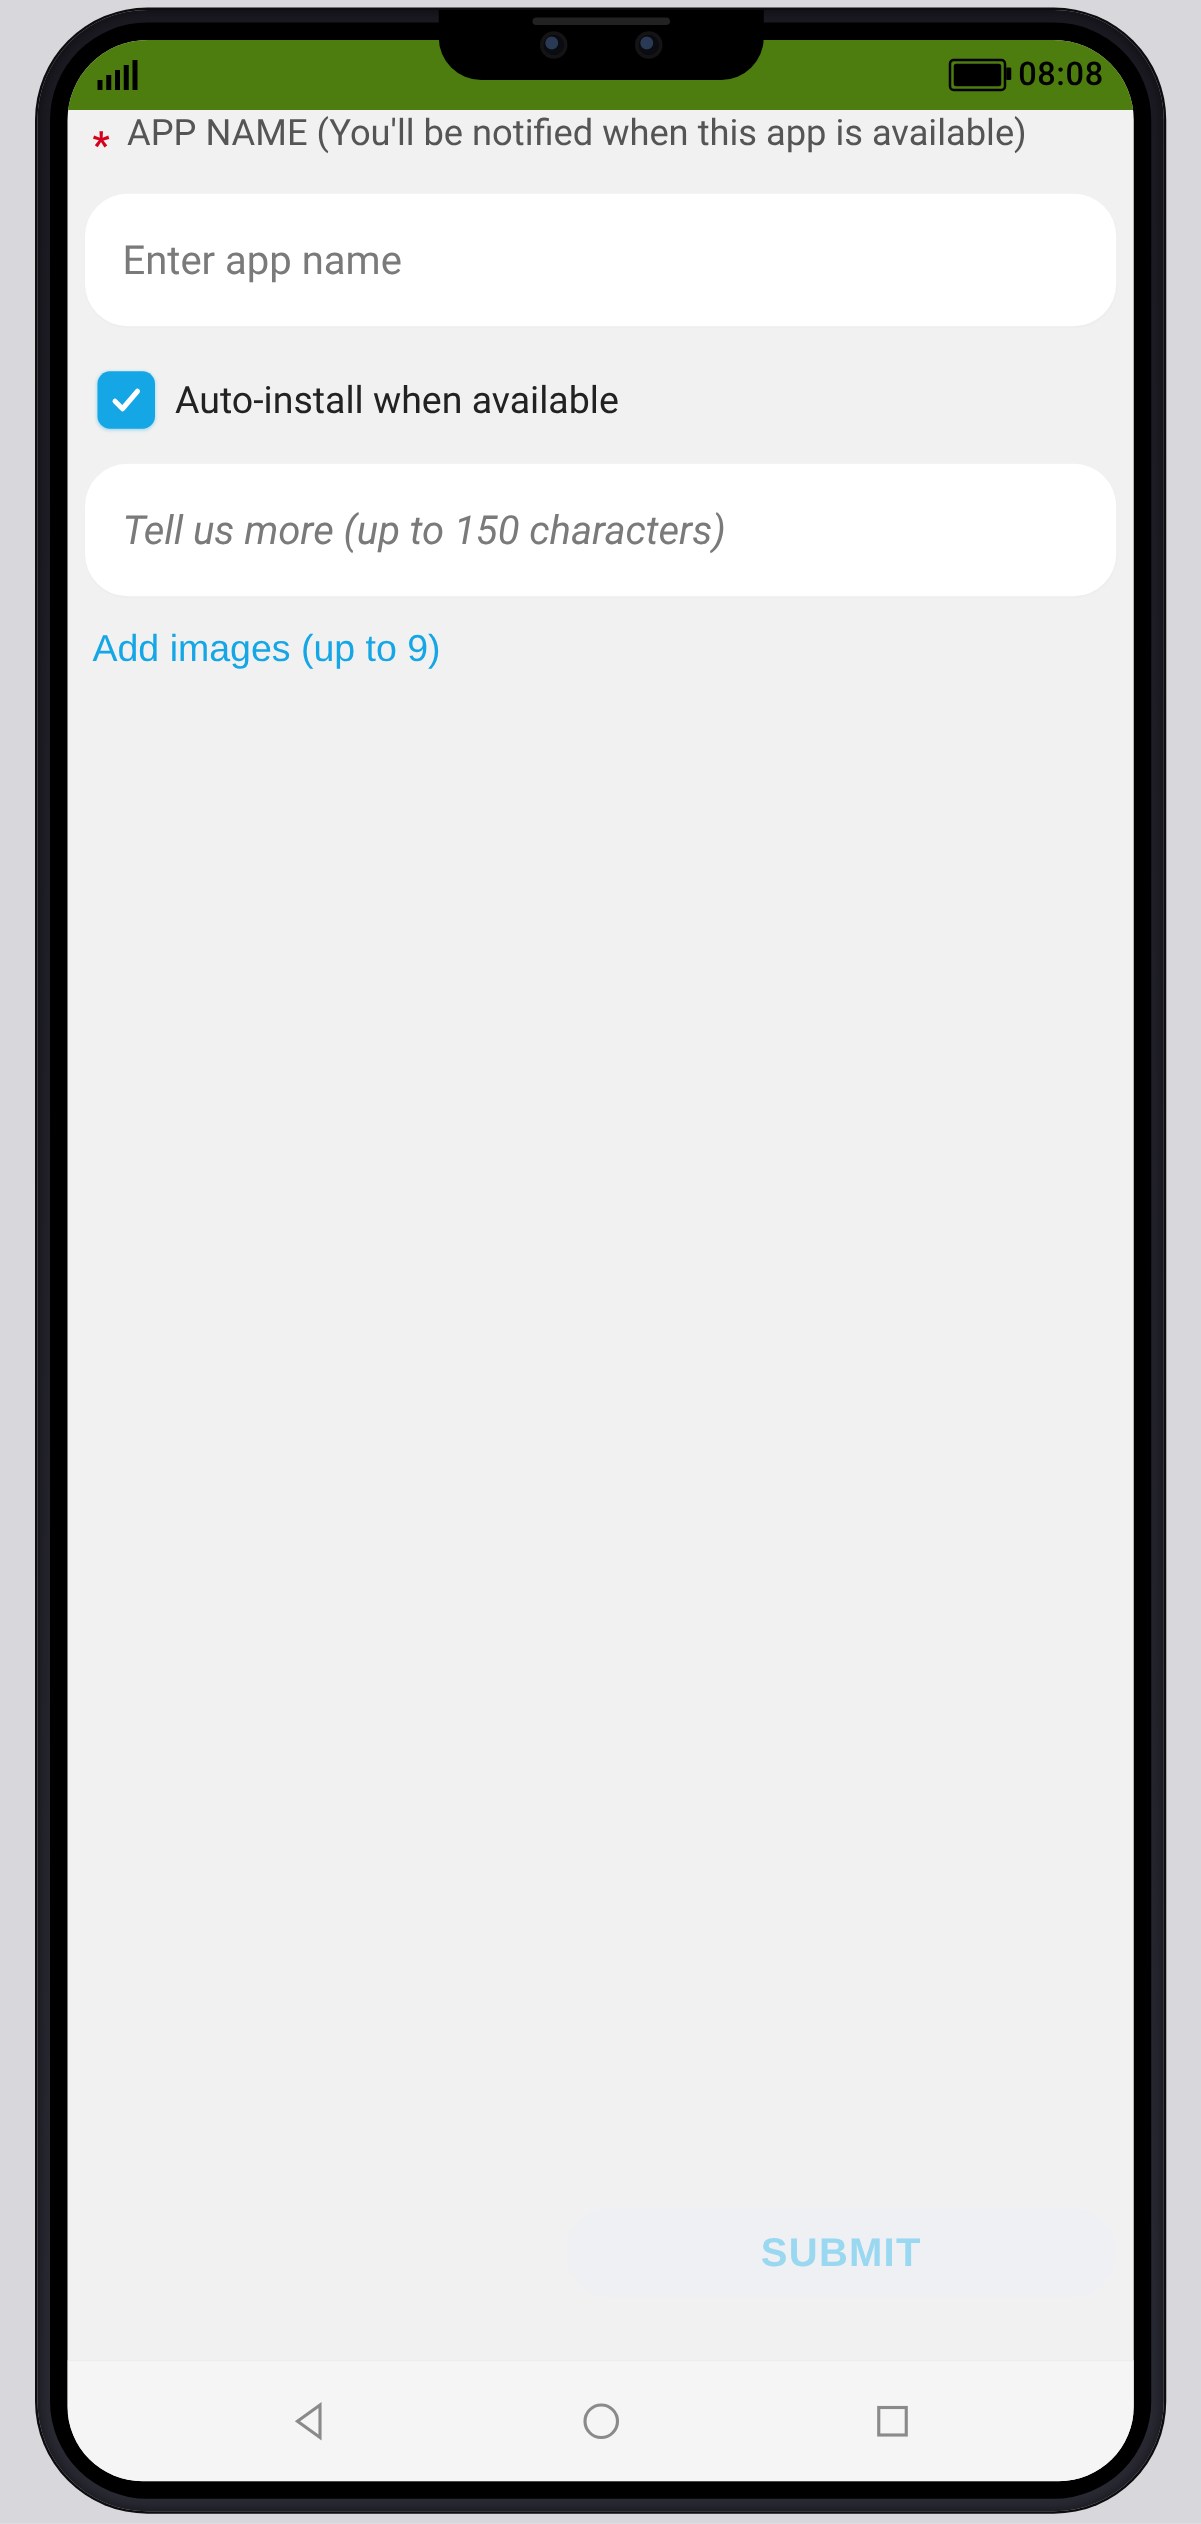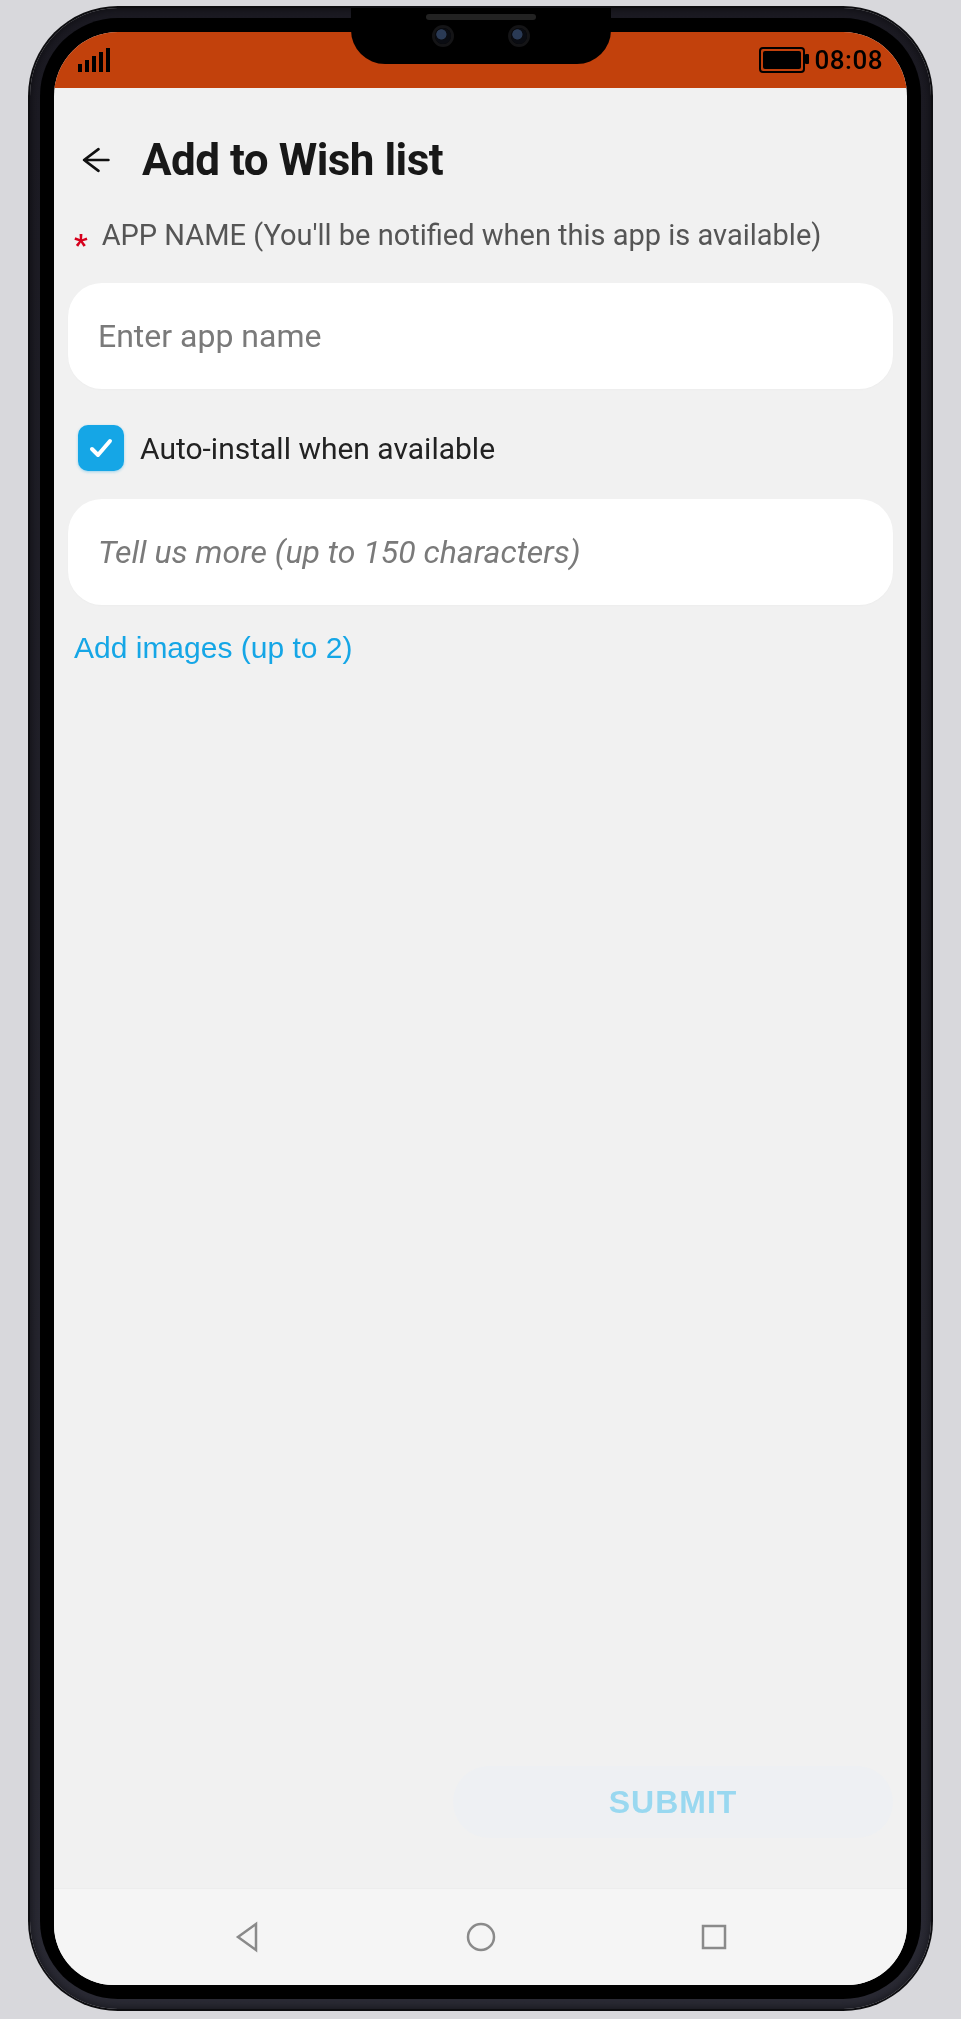--- a/index.html
+++ b/index.html
@@ -66,21 +66,21 @@
   }
 
   
   .status{
     height:56px;
     display:flex; align-items:center; justify-content:space-between;
     padding:0 24px;
     font-size:26px;
     color:#000;
     position:relative; z-index:2;
-    background:#c2410c;
+    background:#4d7c0f;
   }
   .signal{
     display:flex; align-items:flex-end; gap:3px; height:24px;
   }
   .signal span{display:block;width:4px;background:#000;}
   .signal span:nth-child(1){height:8px;}
   .signal span:nth-child(2){height:12px;}
   .signal span:nth-child(3){height:16px;}
   .signal span:nth-child(4){height:20px;}
   .signal span:nth-child(5){height:24px;}
@@ -199,28 +199,20 @@
       <div class="status-right">
         <div class="battery">
           <div class="fill"></div>
         </div>
         <div class="clock">08:08</div>
       </div>
     </div>
 
     <div class="content">
 
-      <div class="header">
-        <button class="back-btn">
-          <svg width="40" height="40" viewBox="0 0 40 40">
-            <path d="M25 8 L9 20 L25 32 M9 20 H36" stroke="#111" stroke-width="3" stroke-linecap="round" stroke-linejoin="round" fill="none"></path>
-          </svg>
-        </button>
-        <div class="title">Add to Wish list</div>
-      </div>
 
       <div class="section-label">
         <span class="req">*</span>
         <span>APP NAME (You'll be notified when this app is available)</span>
       </div>
 
       <div class="field">
         <input class="text-input" type="text" placeholder="Enter app name" style="">
       </div>
 
@@ -231,21 +223,21 @@
           </svg>
         </div>
         <div class="check-label">Auto-install when available</div>
       </div>
 
 
       <div class="field">
         <input class="text-input textarea" type="text" placeholder="Tell us more (up to 150 characters)" style="">
       </div>
 
-      <button class="add-images">Add images (up to 2)</button>
+      <button class="add-images">Add images (up to 9)</button>
 
       <div class="spacer"></div>
 
       <div class="submit-wrap">
         <button class="submit-btn">SUBMIT</button>
       </div>
     </div>
 
     <div class="navbar">
       <button class="nav-btn">

